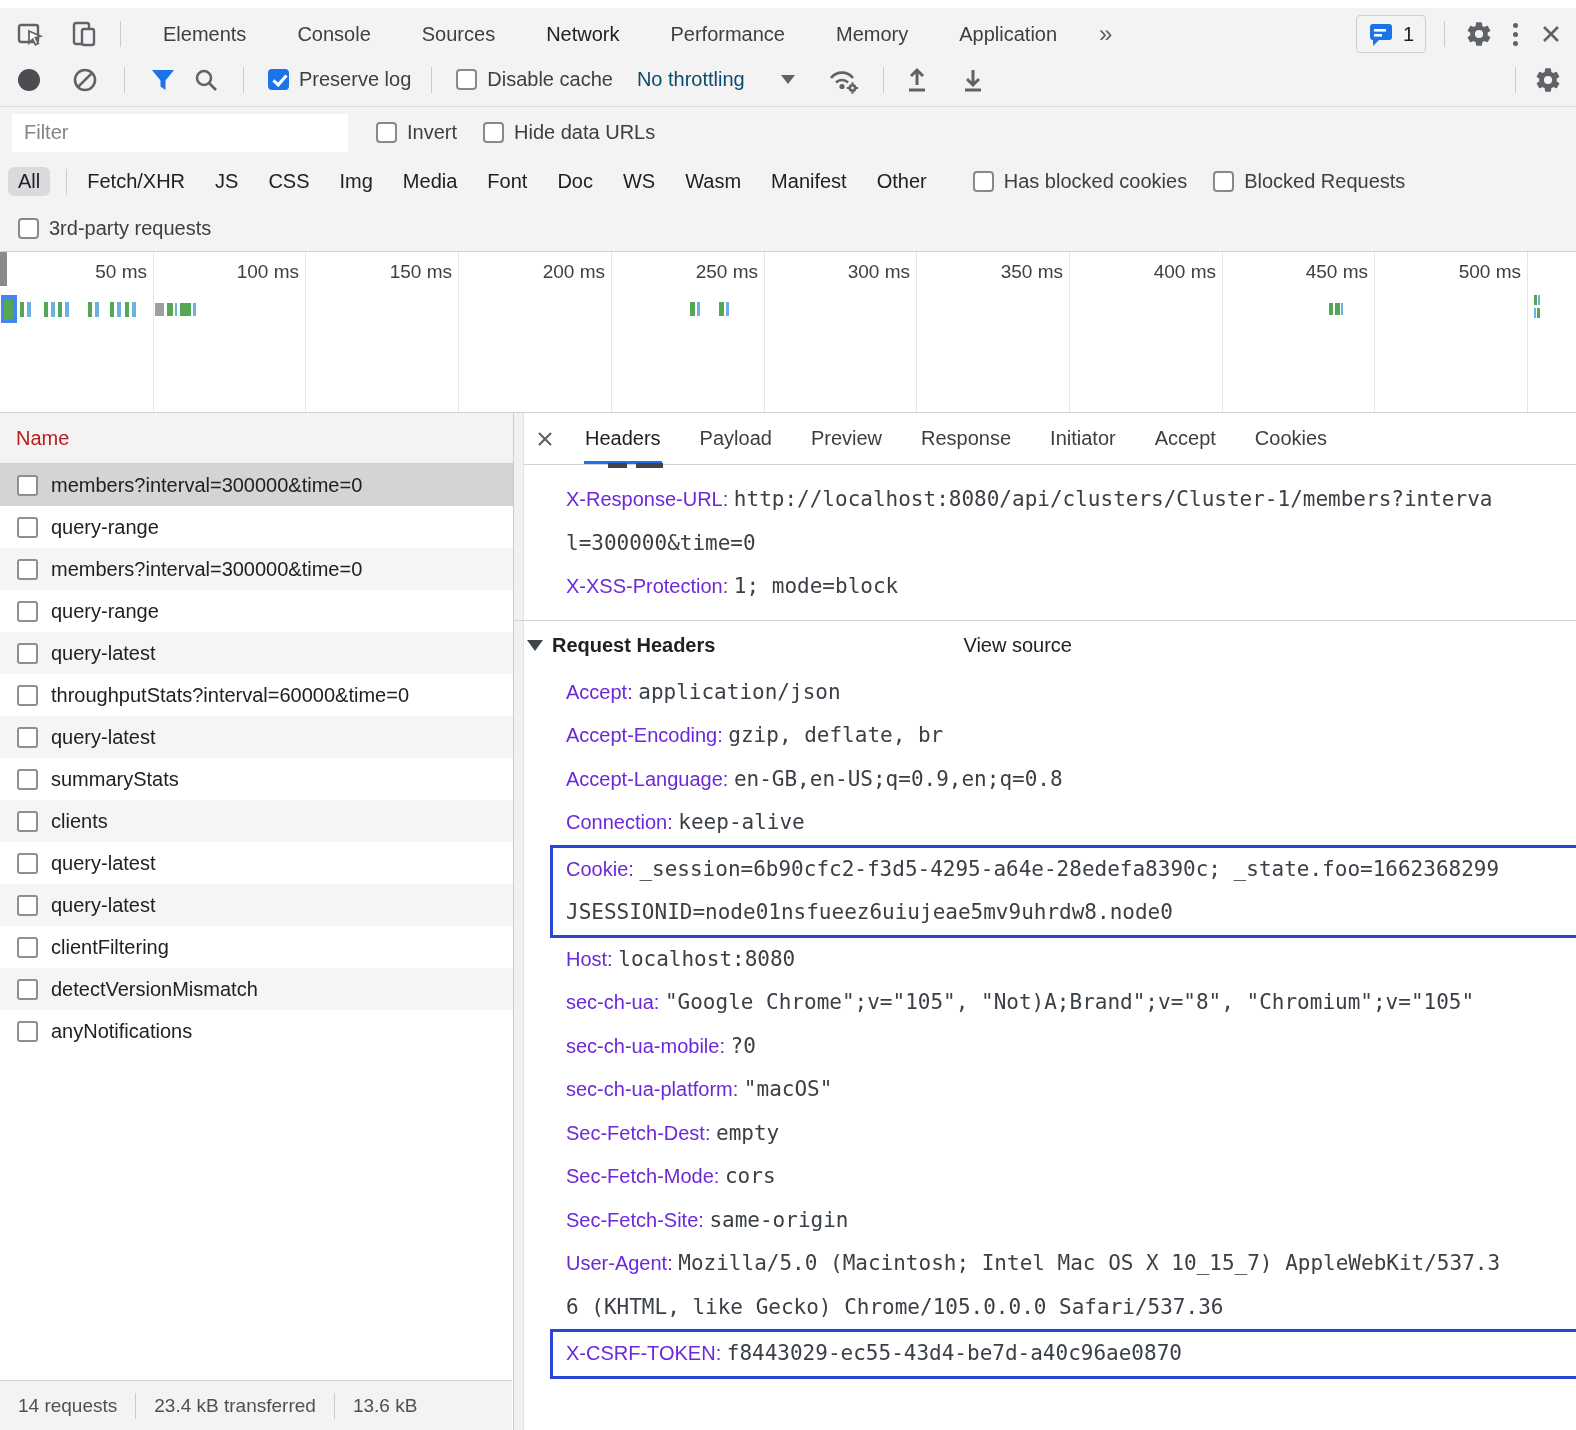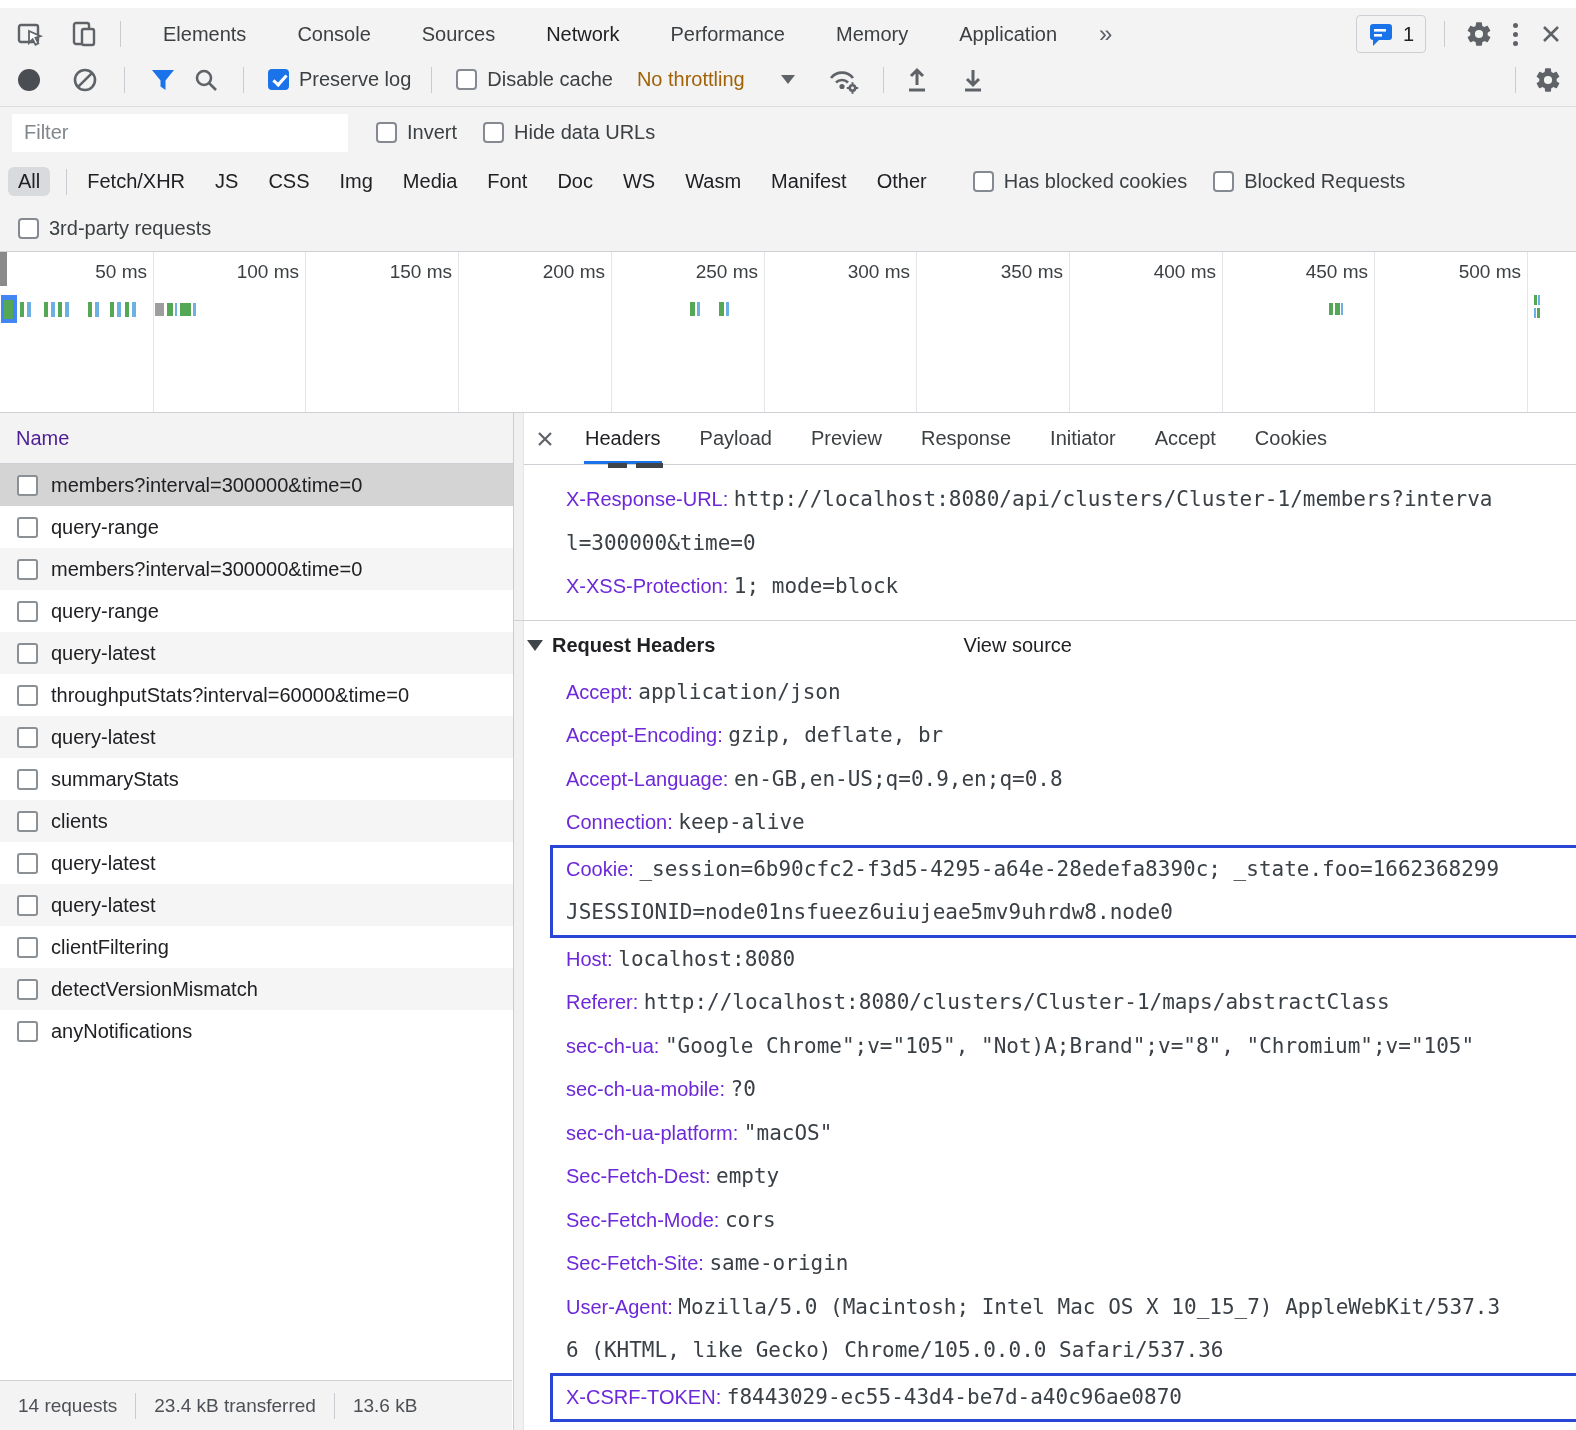--- a/index.html
+++ b/index.html
@@ -27,21 +27,21 @@
   
   .net-toolbar{position:absolute;left:0;top:53px;width:1576px;height:54px;background:var(--toolbar-bg);
                border-bottom:1px solid #dadcdf;display:flex;align-items:center;padding:0 14px 0 18px;box-sizing:border-box;}
   .rec-dot{width:22px;height:22px;border-radius:50%;background:#4a4d51;margin-right:32px;}
   .cb{width:21px;height:21px;border:2px solid #848a90;border-radius:4px;background:#fff;flex:none;box-sizing:border-box;}
   .cb.checked{background:var(--accent);border-color:var(--accent);position:relative;}
   .cb.checked::after{content:"";position:absolute;left:6px;top:1px;width:5px;height:11px;
                      border:solid #fff;border-width:0 3px 3px 0;transform:rotate(42deg);}
   .cb-label{font-size:20px;color:#3c4043;margin-left:10px;}
   .ctrl-group{display:flex;align-items:center;justify-content:space-between;}
-  .dd{display:flex;align-items:center;font-size:20px;color:#a16207;margin-left:24px;}
+  .dd{display:flex;align-items:center;font-size:20px;color:#0c4a6e;margin-left:24px;}
   .caret{width:0;height:0;border-left:7px solid transparent;border-right:7px solid transparent;
          border-top:9px solid #5f6368;margin-left:36px;}
 
   
   .filter-row{position:absolute;left:0;top:107px;width:1576px;height:51px;background:var(--toolbar-bg);
               display:flex;align-items:center;padding-left:12px;box-sizing:border-box;}
   .filter-input{width:312px;height:38px;border:none;background:#fff;font-size:20px;padding:0 12px;
                 font-family:"Liberation Sans",sans-serif;color:#202124;outline:none;}
   .filter-input::placeholder{color:#80868b;}
   .type-row{position:absolute;left:0;top:158px;width:1576px;height:47px;background:var(--toolbar-bg);
@@ -56,21 +56,21 @@
   
   .overview{position:absolute;left:0;top:252px;width:1576px;height:161px;background:#fff;
             border-bottom:1px solid #cdd0d4;box-sizing:border-box;}
   .gridline{position:absolute;top:0;bottom:0;width:1px;background:#e4e6e8;}
   .tick-label{position:absolute;top:9px;width:160px;text-align:right;font-size:19px;color:#3c4043;}
   .mark{position:absolute;}
 
   
   .left-panel{position:absolute;left:0;top:413px;width:513px;bottom:0;background:#fff;box-sizing:border-box;}
   .name-header{height:51px;background:var(--toolbar-bg);border-bottom:1px solid #cdd0d4;display:flex;
-               align-items:center;padding-left:16px;font-size:20px;color:#4c1d95;box-sizing:border-box;}
+               align-items:center;padding-left:16px;font-size:20px;color:#b91c1c;box-sizing:border-box;}
   .req-row{height:42px;display:flex;align-items:center;gap:13px;padding-left:17px;font-size:20px;color:#202124;box-sizing:border-box;}
   .req-row.stripe{background:var(--stripe);}
   .req-row.selected{background:var(--sel-row);}
   .req-row .cb{width:21px;height:21px;border-width:2px;border-color:#8b9095;border-radius:3px;}
   .req-label{white-space:nowrap;}
   .status-bar{position:absolute;left:0;bottom:0;width:512px;height:50px;background:var(--toolbar-bg);
               border-top:1px solid #cdd0d4;display:flex;align-items:center;font-size:19px;color:#4d5156;box-sizing:border-box;}
   .status-bar span{padding:0 18px;white-space:nowrap;}
   .status-bar .vsep{height:26px;}
 
@@ -429,21 +429,20 @@
         <span class="section-title">Request Headers</span>
         <span class="view-source">View source</span>
       </div>
       <div id="req-headers">
           <div class="hrow"><span class="hname">Accept:</span> <span class="hval">application/json</span></div>
           <div class="hrow"><span class="hname">Accept-Encoding:</span> <span class="hval">gzip, deflate, br</span></div>
           <div class="hrow"><span class="hname">Accept-Language:</span> <span class="hval">en-GB,en-US;q=0.9,en;q=0.8</span></div>
           <div class="hrow"><span class="hname">Connection:</span> <span class="hval">keep-alive</span></div>
           <div class="hrow hl"><span class="hname">Cookie:</span> <span class="hval">_session=6b90cfc2-f3d5-4295-a64e-28edefa8390c; _state.foo=1662368299</span><br><span class="hval">JSESSIONID=node01nsfueez6uiujeae5mv9uhrdw8.node0</span></div>
           <div class="hrow"><span class="hname">Host:</span> <span class="hval">localhost:8080</span></div>
-          <div class="hrow"><span class="hname">Referer:</span> <span class="hval">http://localhost:8080/clusters/Cluster-1/maps/abstractClass</span></div>
           <div class="hrow"><span class="hname">sec-ch-ua:</span> <span class="hval">"Google Chrome";v="105", "Not)A;Brand";v="8", "Chromium";v="105"</span></div>
           <div class="hrow"><span class="hname">sec-ch-ua-mobile:</span> <span class="hval">?0</span></div>
           <div class="hrow"><span class="hname">sec-ch-ua-platform:</span> <span class="hval">"macOS"</span></div>
           <div class="hrow"><span class="hname">Sec-Fetch-Dest:</span> <span class="hval">empty</span></div>
           <div class="hrow"><span class="hname">Sec-Fetch-Mode:</span> <span class="hval">cors</span></div>
           <div class="hrow"><span class="hname">Sec-Fetch-Site:</span> <span class="hval">same-origin</span></div>
           <div class="hrow"><span class="hname">User-Agent:</span> <span class="hval">Mozilla/5.0 (Macintosh; Intel Mac OS X 10_15_7) AppleWebKit/537.3</span><br><span class="hval">6 (KHTML, like Gecko) Chrome/105.0.0.0 Safari/537.36</span></div>
           <div class="hrow hl"><span class="hname">X-CSRF-TOKEN:</span> <span class="hval">f8443029-ec55-43d4-be7d-a40c96ae0870</span></div>
         </div>
     </div>

